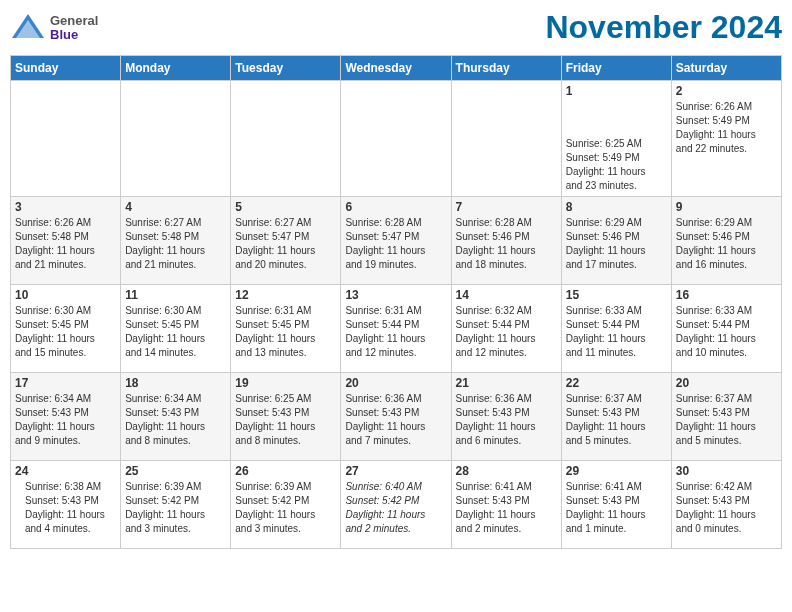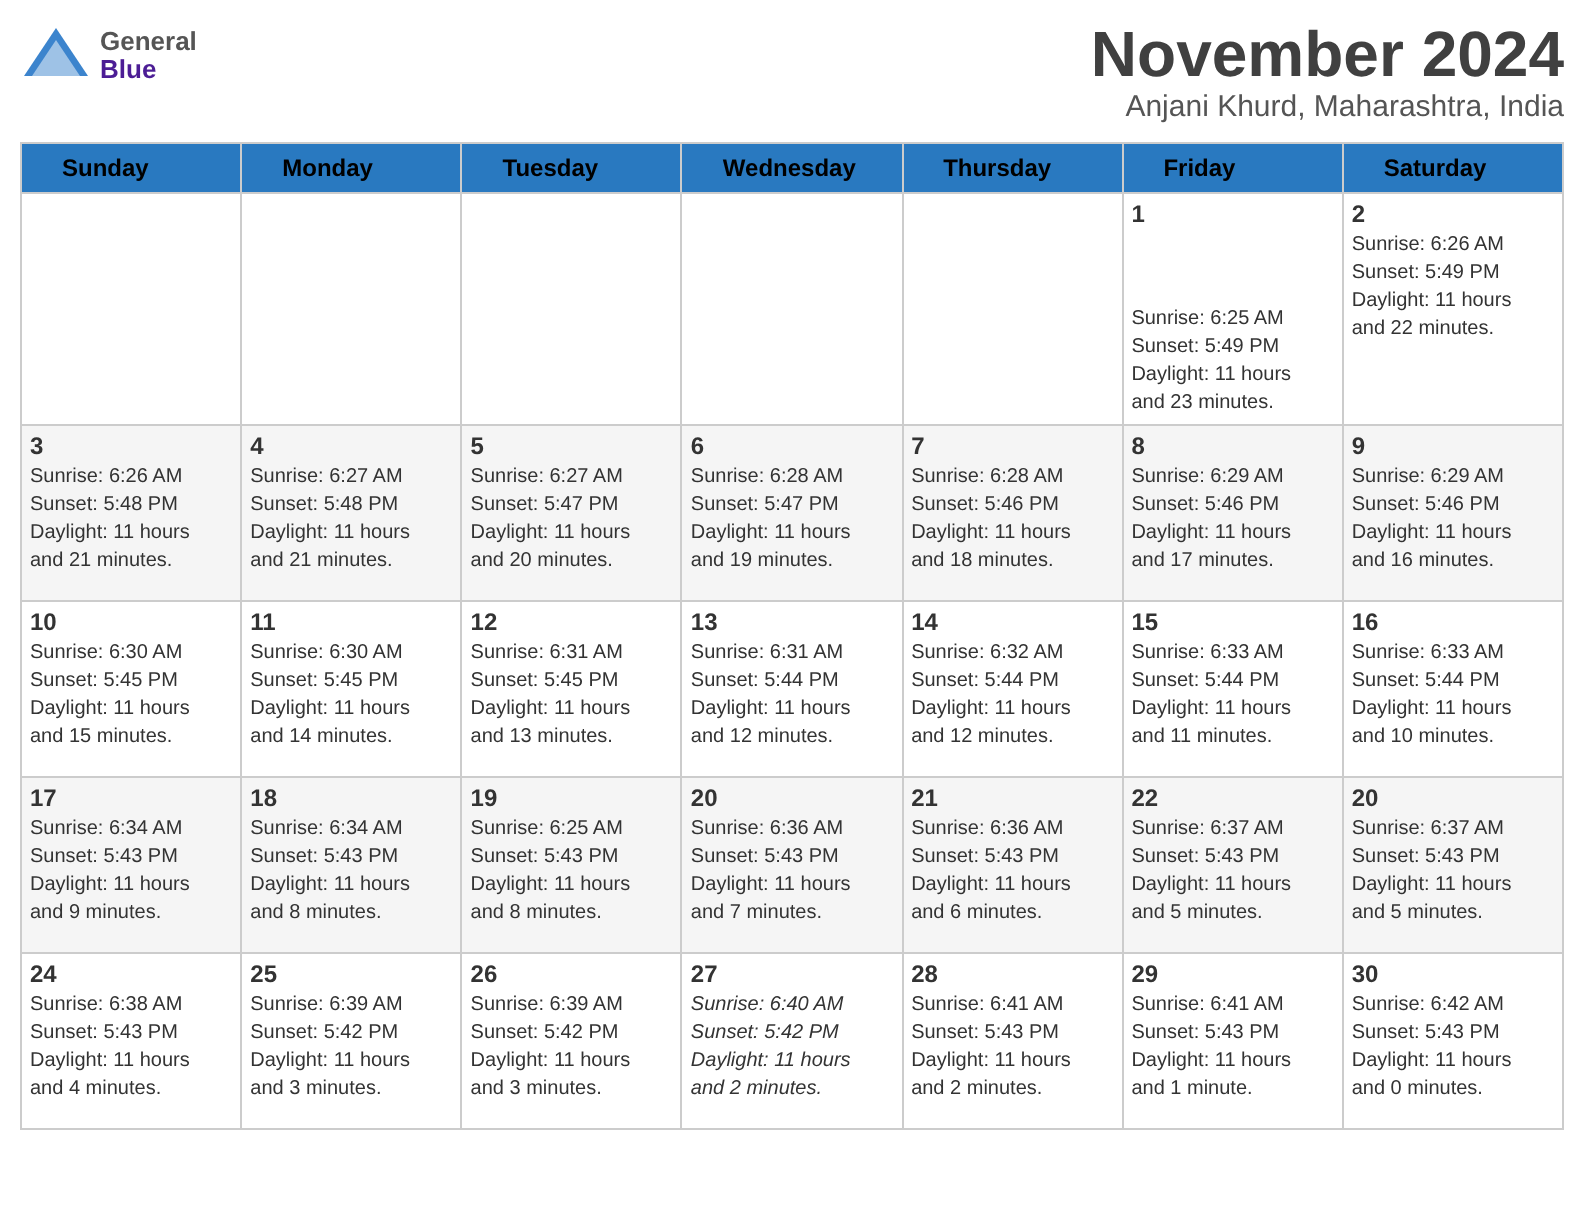--- a/index.html
+++ b/index.html
@@ -34,38 +34,38 @@
     .logo-icon {
       width: 36px;
       height: 36px;
     }
     .title-area {
       text-align: right;
     }
     .month-title {
       font-size: 32px;
       font-weight: bold;
-      color: #404040;
+      color: #0369a1;
       line-height: 1.1;
     }
     .location {
       font-size: 15px;
       color: #555;
     }
     table {
       width: 100%;
       border-collapse: collapse;
       table-layout: fixed;
     }
     thead th {
       background-color: #2979c0;
-      color: #000000;
+      color: #ffffff;
       font-size: 12px;
       font-weight: bold;
-      padding: 5px 20px;
+      padding: 5px 4px;
       text-align: left;
       border: 1px solid #ccc;
     }
     tbody td {
       vertical-align: top;
       border: 1px solid #ccc;
       padding: 3px 4px;
       font-size: 10px;
       color: #333;
       height: 88px;
@@ -99,21 +99,20 @@
       <polygon points="18,4 34,28 2,28" fill="#1a6fc4" opacity="0.85"></polygon>
       <polygon points="18,10 30,28 6,28" fill="white" opacity="0.5"></polygon>
     </svg>
     <div class="logo-text">
       <span class="general">General</span>
       <span class="blue">Blue</span>
     </div>
   </div>
   <div class="title-area">
     <div class="month-title">November 2024</div>
-    <div class="location">Anjani Khurd, Maharashtra, India</div>
   </div>
 </div>
 
 <table>
   <thead>
     <tr>
       <th>Sunday</th>
       <th>Monday</th>
       <th>Tuesday</th>
       <th>Wednesday</th>
@@ -293,21 +292,21 @@
           <div class="day-num">20</div>
           <div class="day-info" style="white-space: pre-line;">Sunrise: 6:37 AM
 Sunset: 5:43 PM
 Daylight: 11 hours
 and 5 minutes.</div>
         </td>
       </tr>
       <tr>
         <td>
           <div class="day-num">24</div>
-          <div class="day-info" style="white-space: pre-line;">Sunrise: 6:38 AM
+          <div class="day-info" style="white-space: pre-line; margin-left: 10px;">Sunrise: 6:38 AM
 Sunset: 5:43 PM
 Daylight: 11 hours
 and 4 minutes.</div>
         </td>
         <td>
           <div class="day-num">25</div>
           <div class="day-info" style="white-space: pre-line;">Sunrise: 6:39 AM
 Sunset: 5:42 PM
 Daylight: 11 hours
 and 3 minutes.</div>

